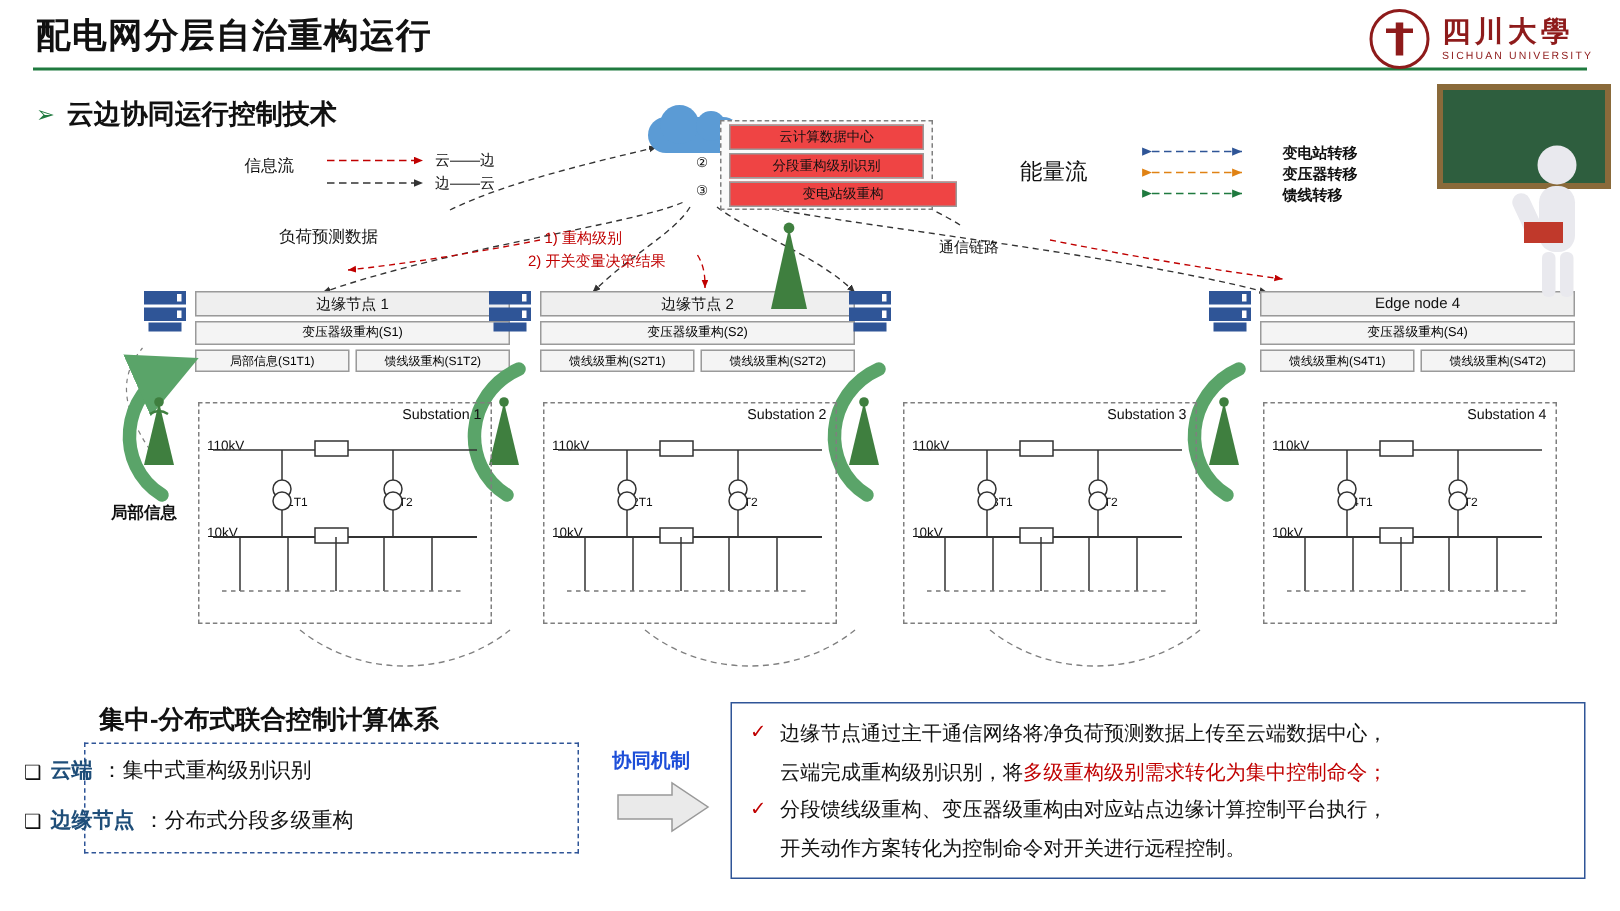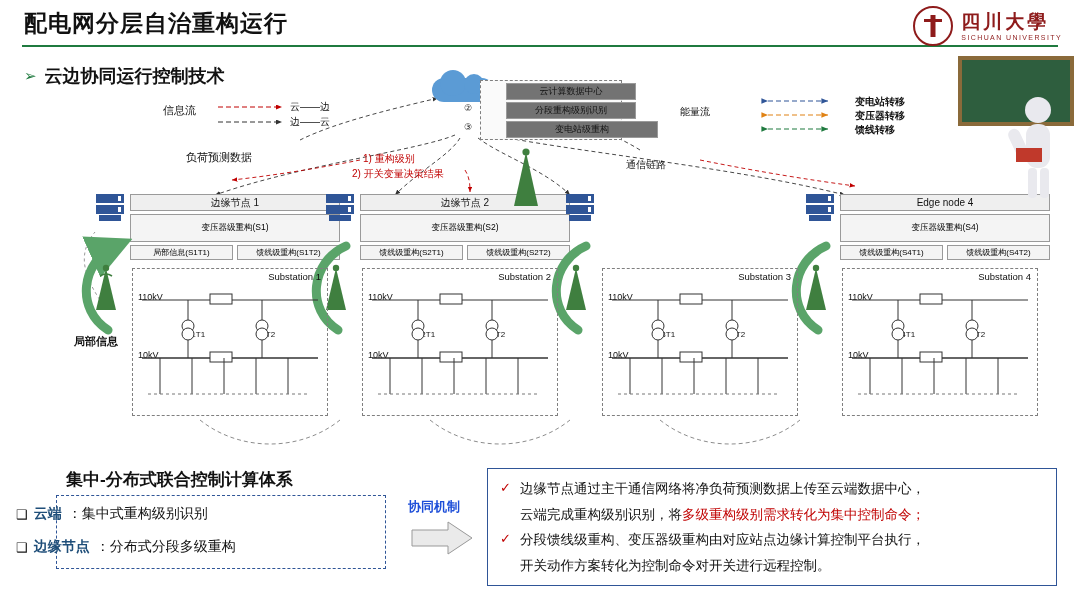--- a/index.html
+++ b/index.html
@@ -52,44 +52,43 @@
     display: flex; align-items: center; gap: 8px;
   }
   .sec-arrow { color: #1f7a3f; font-size: 15px; }
   .sec-text { font-size: 18px; font-weight: bold; color: #111; text-align: center; }
 
   
   .lbl { position: absolute; font-size: 10px; color: #111; white-space: nowrap; }
   .lbl-b { font-weight: bold; }
   .red { color: #c00000; }
   .box {
-    position: absolute; border: 1px solid #9a9a9a; background: #737373;
+    position: absolute; border: 1px solid #9a9a9a; background: #ef4444;
     font-size: 9px; color: #111; display: flex; align-items: center; justify-content: center;
     text-align: center;
-    margin-left: 20px;
   }
   .dashbox { position: absolute; border: 1px dashed #7f7f7f; }
   svg.overlay { position: absolute; left: 0; top: 0; width: 1080px; height: 607px; pointer-events: none; }
 
   
   .cloud {
     position: absolute; left: 432px; top: 68px; width: 62px; height: 34px;
   }
   .cloud-body { width: 62px; height: 24px; background: #5b9bd5; border-radius: 12px; position: absolute; bottom: 0; }
   .cloud-b1 { position: absolute; width: 26px; height: 26px; background: #5b9bd5; border-radius: 50%; left: 8px; top: 2px; }
   .cloud-b2 { position: absolute; width: 20px; height: 20px; background: #5b9bd5; border-radius: 50%; left: 32px; top: 6px; }
 
   
   .node-panel { position: absolute; width: 210px; }
   .node-head {
     position: relative; height: 17px; border: 1px solid #9a9a9a; background: #efefef;
     font-size: 10px; display: flex; align-items: center; justify-content: center; color: #111;
   }
   .node-sub {
-    position: relative; height: 28px; margin-top: 3px; border: 1px solid #9a9a9a; background: #f4f4f4;
+    position: relative; height: 16px; margin-top: 3px; border: 1px solid #9a9a9a; background: #f4f4f4;
     font-size: 8.5px; display: flex; align-items: center; justify-content: center;
   }
   .node-feeders { display: flex; gap: 4px; margin-top: 3px; }
   .node-feeder {
     flex: 1; height: 15px; border: 1px solid #9a9a9a; background: #f4f4f4;
     font-size: 8px; display: flex; align-items: center; justify-content: center;
   }
 
   
   .sub-group { position: absolute; width: 196px; height: 148px; border: 1px dashed #7f7f7f; }
@@ -186,21 +185,21 @@
   <div class="lbl" style="left:464px; top:122px; font-size:9px;">③</div>
 
   <div class="lbl" style="left:163px; top:103px; font-size:11px;">信息流</div>
   <svg class="overlay" style="pointer-events:none;">
     <path d="M218,107 L282,107" stroke="#c00000" stroke-width="1" stroke-dasharray="5,3" marker-end="url(#arrRed)"></path>
     <path d="M218,122 L282,122" stroke="#333" stroke-width="1" stroke-dasharray="5,3" marker-end="url(#arrBlk)"></path>
   </svg>
   <div class="lbl" style="left:290px; top:100px;">云——边</div>
   <div class="lbl" style="left:290px; top:115px;">边——云</div>
 
-  <div class="lbl" style="left:680px; top:105px; font-size:10px;">能量流</div>
+  <div class="lbl" style="left:680px; top:105px; font-size:15px;">能量流</div>
   <svg class="overlay">
     <path d="M768,101 L828,101" stroke="#2f5597" stroke-width="1.1" stroke-dasharray="5,3" marker-end="url(#arrBlue)" marker-start="url(#arrBlue)"></path>
     <path d="M768,115 L828,115" stroke="#e08214" stroke-width="1.1" stroke-dasharray="5,3" marker-end="url(#arrOrange)" marker-start="url(#arrOrange)"></path>
     <path d="M768,129 L828,129" stroke="#1f7a3f" stroke-width="1.1" stroke-dasharray="5,3" marker-end="url(#arrGreenS)" marker-start="url(#arrGreenS)"></path>
   </svg>
   <div class="lbl lbl-b" style="left:855px; top:95px;">变电站转移</div>
   <div class="lbl lbl-b" style="left:855px; top:109px;">变压器转移</div>
   <div class="lbl lbl-b" style="left:855px; top:123px;">馈线转移</div>
 
   <div class="lbl" style="left:186px; top:150px; font-size:11px;">负荷预测数据</div>

